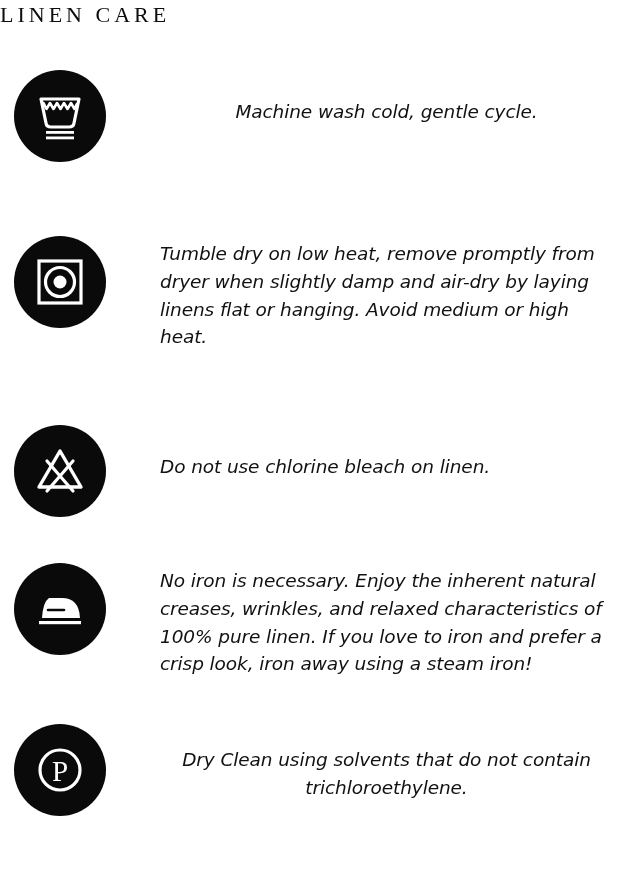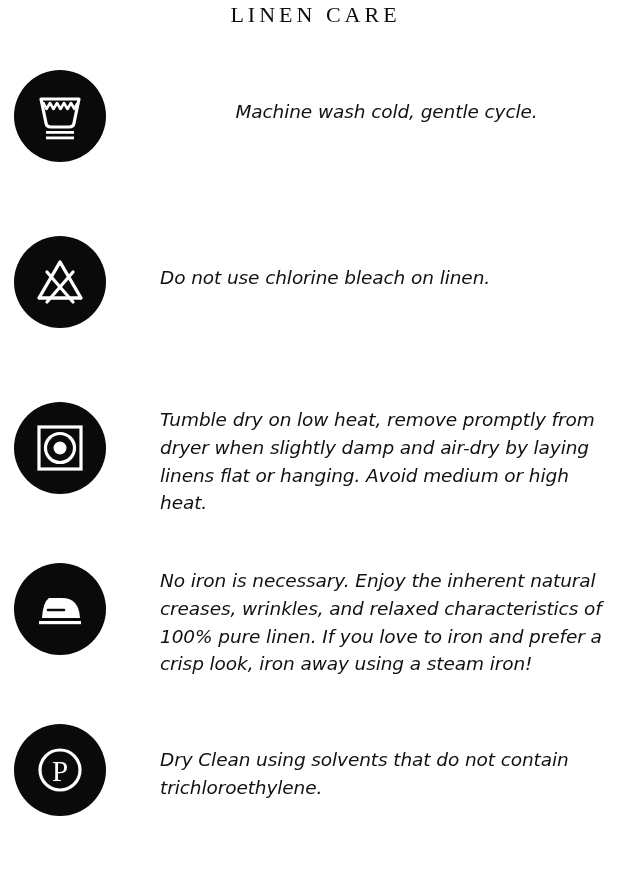--- a/index.html
+++ b/index.html
@@ -14,21 +14,20 @@
     color: #111111;
     overflow: hidden;
   }
   .page {
     position: relative;
     width: 631px;
     height: 879px;
     background: #ffffff;
   }
   .title {
-    text-align: center;
     font-family: "Liberation Serif", serif;
     font-size: 22px;
     letter-spacing: 4px;
     color: #0d0d0d;
     padding-top: 2px;
     font-weight: 400;
   }
   .rows {
     margin-top: 42px;
   }
@@ -69,21 +68,21 @@
   
   .row-1 { margin-top: 0px; }
   .row-1 .text-cell { padding-top: 28px; text-align: center; }
   .row-2 { margin-top: 74px; }
   .row-2 .text-cell { padding-top: 28px; }
   .row-3 { margin-top: 74px; }
   .row-3 .text-cell { padding-top: 4px; }
   .row-4 { margin-top: 46px; }
   .row-4 .text-cell { padding-top: 4px; }
   .row-5 { margin-top: 46px; }
-  .row-5 .text-cell { padding-top: 22px; }
+  .row-5 .text-cell { padding-top: 22px; text-align: center; }
 </style>
 </head>
 <body>
 
 <div class="page">
 
   <div class="title">LINEN CARE</div>
 
   <div class="rows">
 
@@ -96,47 +95,47 @@
             <rect x="15" y="44" width="28" height="2.8" fill="#ffffff"></rect>
             <rect x="15" y="49.5" width="28" height="2.8" fill="#ffffff"></rect>
           </svg>
         </div>
       </div>
       <div class="text-cell">
         <div class="care-text">Machine wash cold, gentle cycle.</div>
       </div>
     </div>
 
+    <div class="row row-3">
+      <div class="icon-cell">
+        <div class="badge">
+          <svg width="58" height="58" viewBox="0 0 58 58">
+            <rect x="8" y="8" width="42" height="42" fill="none" stroke="#ffffff" stroke-width="3.2"></rect>
+            <circle cx="29" cy="29" r="14.5" fill="none" stroke="#ffffff" stroke-width="3.2"></circle>
+            <circle cx="29" cy="29" r="6.5" fill="#ffffff"></circle>
+          </svg>
+        </div>
+      </div>
+      <div class="text-cell">
+        <div class="care-text">Tumble dry on low heat, remove promptly from dryer when slightly damp and air-dry by laying linens flat or hanging. Avoid medium or high heat.</div>
+      </div>
+    </div>
+
     <div class="row row-2">
       <div class="icon-cell">
         <div class="badge">
           <svg width="58" height="58" viewBox="0 0 58 58">
             <path d="M29 9 L50 45 L8 45 Z" fill="none" stroke="#ffffff" stroke-width="3.4" stroke-linejoin="round"></path>
             <line x1="16" y1="49" x2="42" y2="19" stroke="#ffffff" stroke-width="3.2" stroke-linecap="round"></line>
             <line x1="42" y1="49" x2="16" y2="19" stroke="#ffffff" stroke-width="3.2" stroke-linecap="round"></line>
           </svg>
         </div>
       </div>
       <div class="text-cell">
         <div class="care-text">Do not use chlorine bleach on linen.</div>
-      </div>
-    </div>
-
-    <div class="row row-3">
-      <div class="icon-cell">
-        <div class="badge">
-          <svg width="58" height="58" viewBox="0 0 58 58">
-            <rect x="8" y="8" width="42" height="42" fill="none" stroke="#ffffff" stroke-width="3.2"></rect>
-            <circle cx="29" cy="29" r="14.5" fill="none" stroke="#ffffff" stroke-width="3.2"></circle>
-            <circle cx="29" cy="29" r="6.5" fill="#ffffff"></circle>
-          </svg>
-        </div>
-      </div>
-      <div class="text-cell">
-        <div class="care-text">Tumble dry on low heat, remove promptly from dryer when slightly damp and air-dry by laying linens flat or hanging. Avoid medium or high heat.</div>
       </div>
     </div>
 
     <div class="row row-4">
       <div class="icon-cell">
         <div class="badge">
           <svg width="58" height="58" viewBox="0 0 58 58">
             <path d="M11 38 L49 38 Q48 18 31 18 L18 18 Q12 22 11 38 Z" fill="#ffffff"></path>
             <line x1="17" y1="30" x2="33" y2="30" stroke="#0a0a0a" stroke-width="2.6" stroke-linecap="round"></line>
             <rect x="8" y="41" width="42" height="3.2" fill="#ffffff"></rect>

